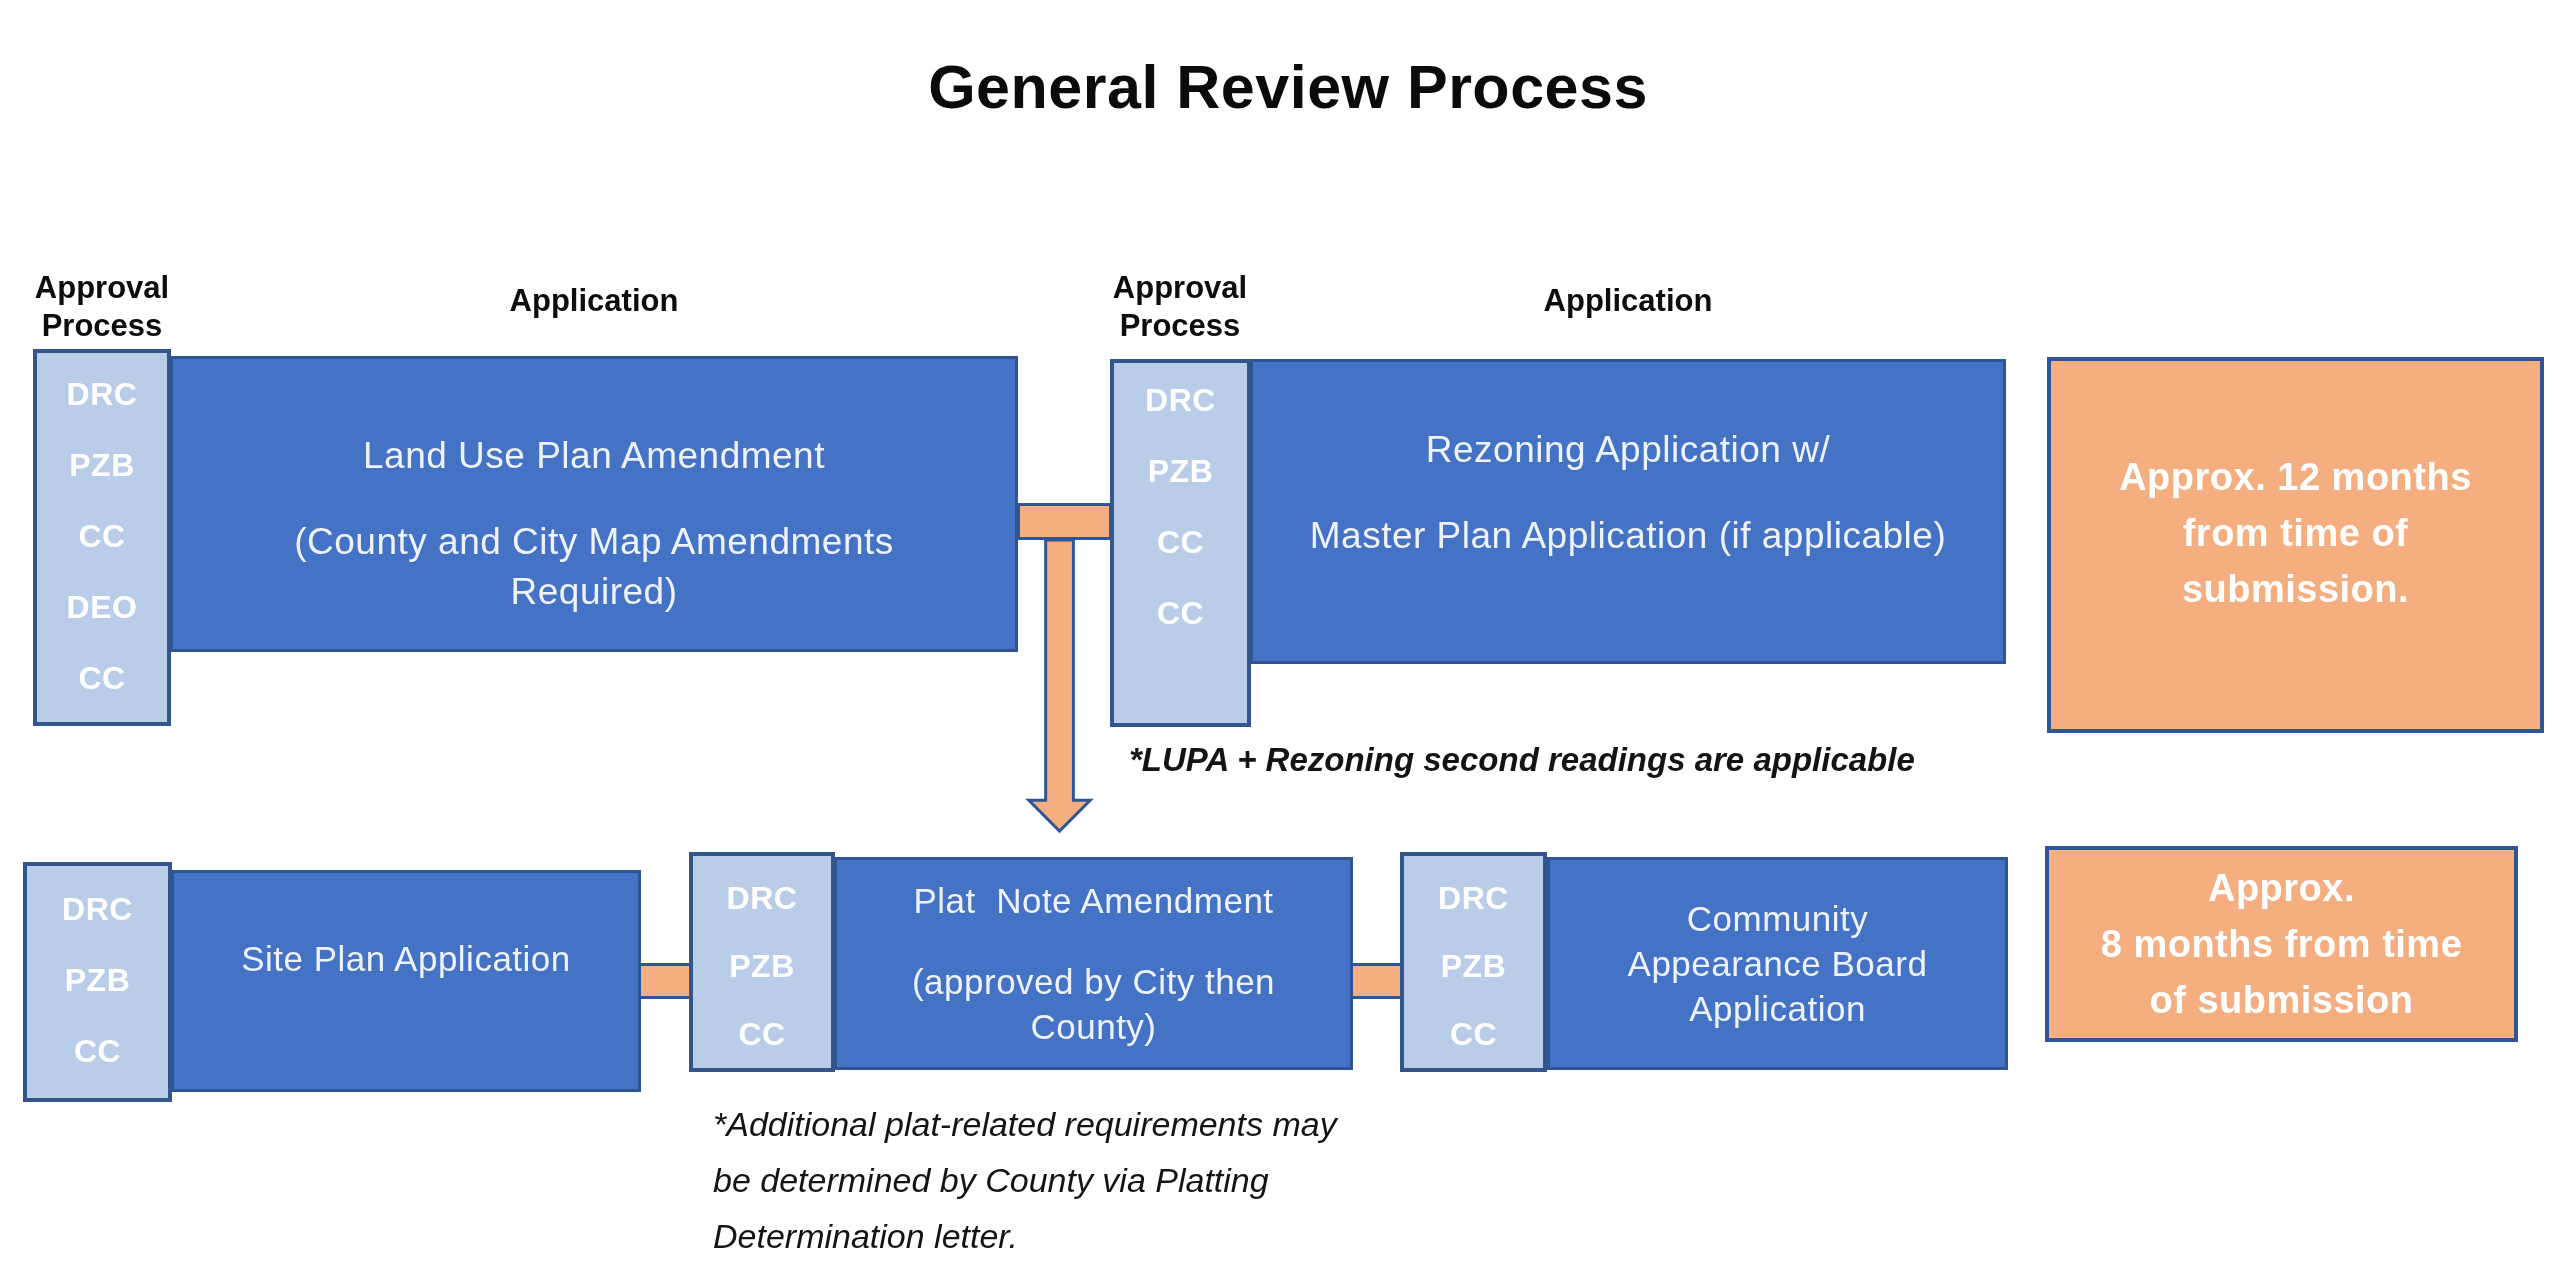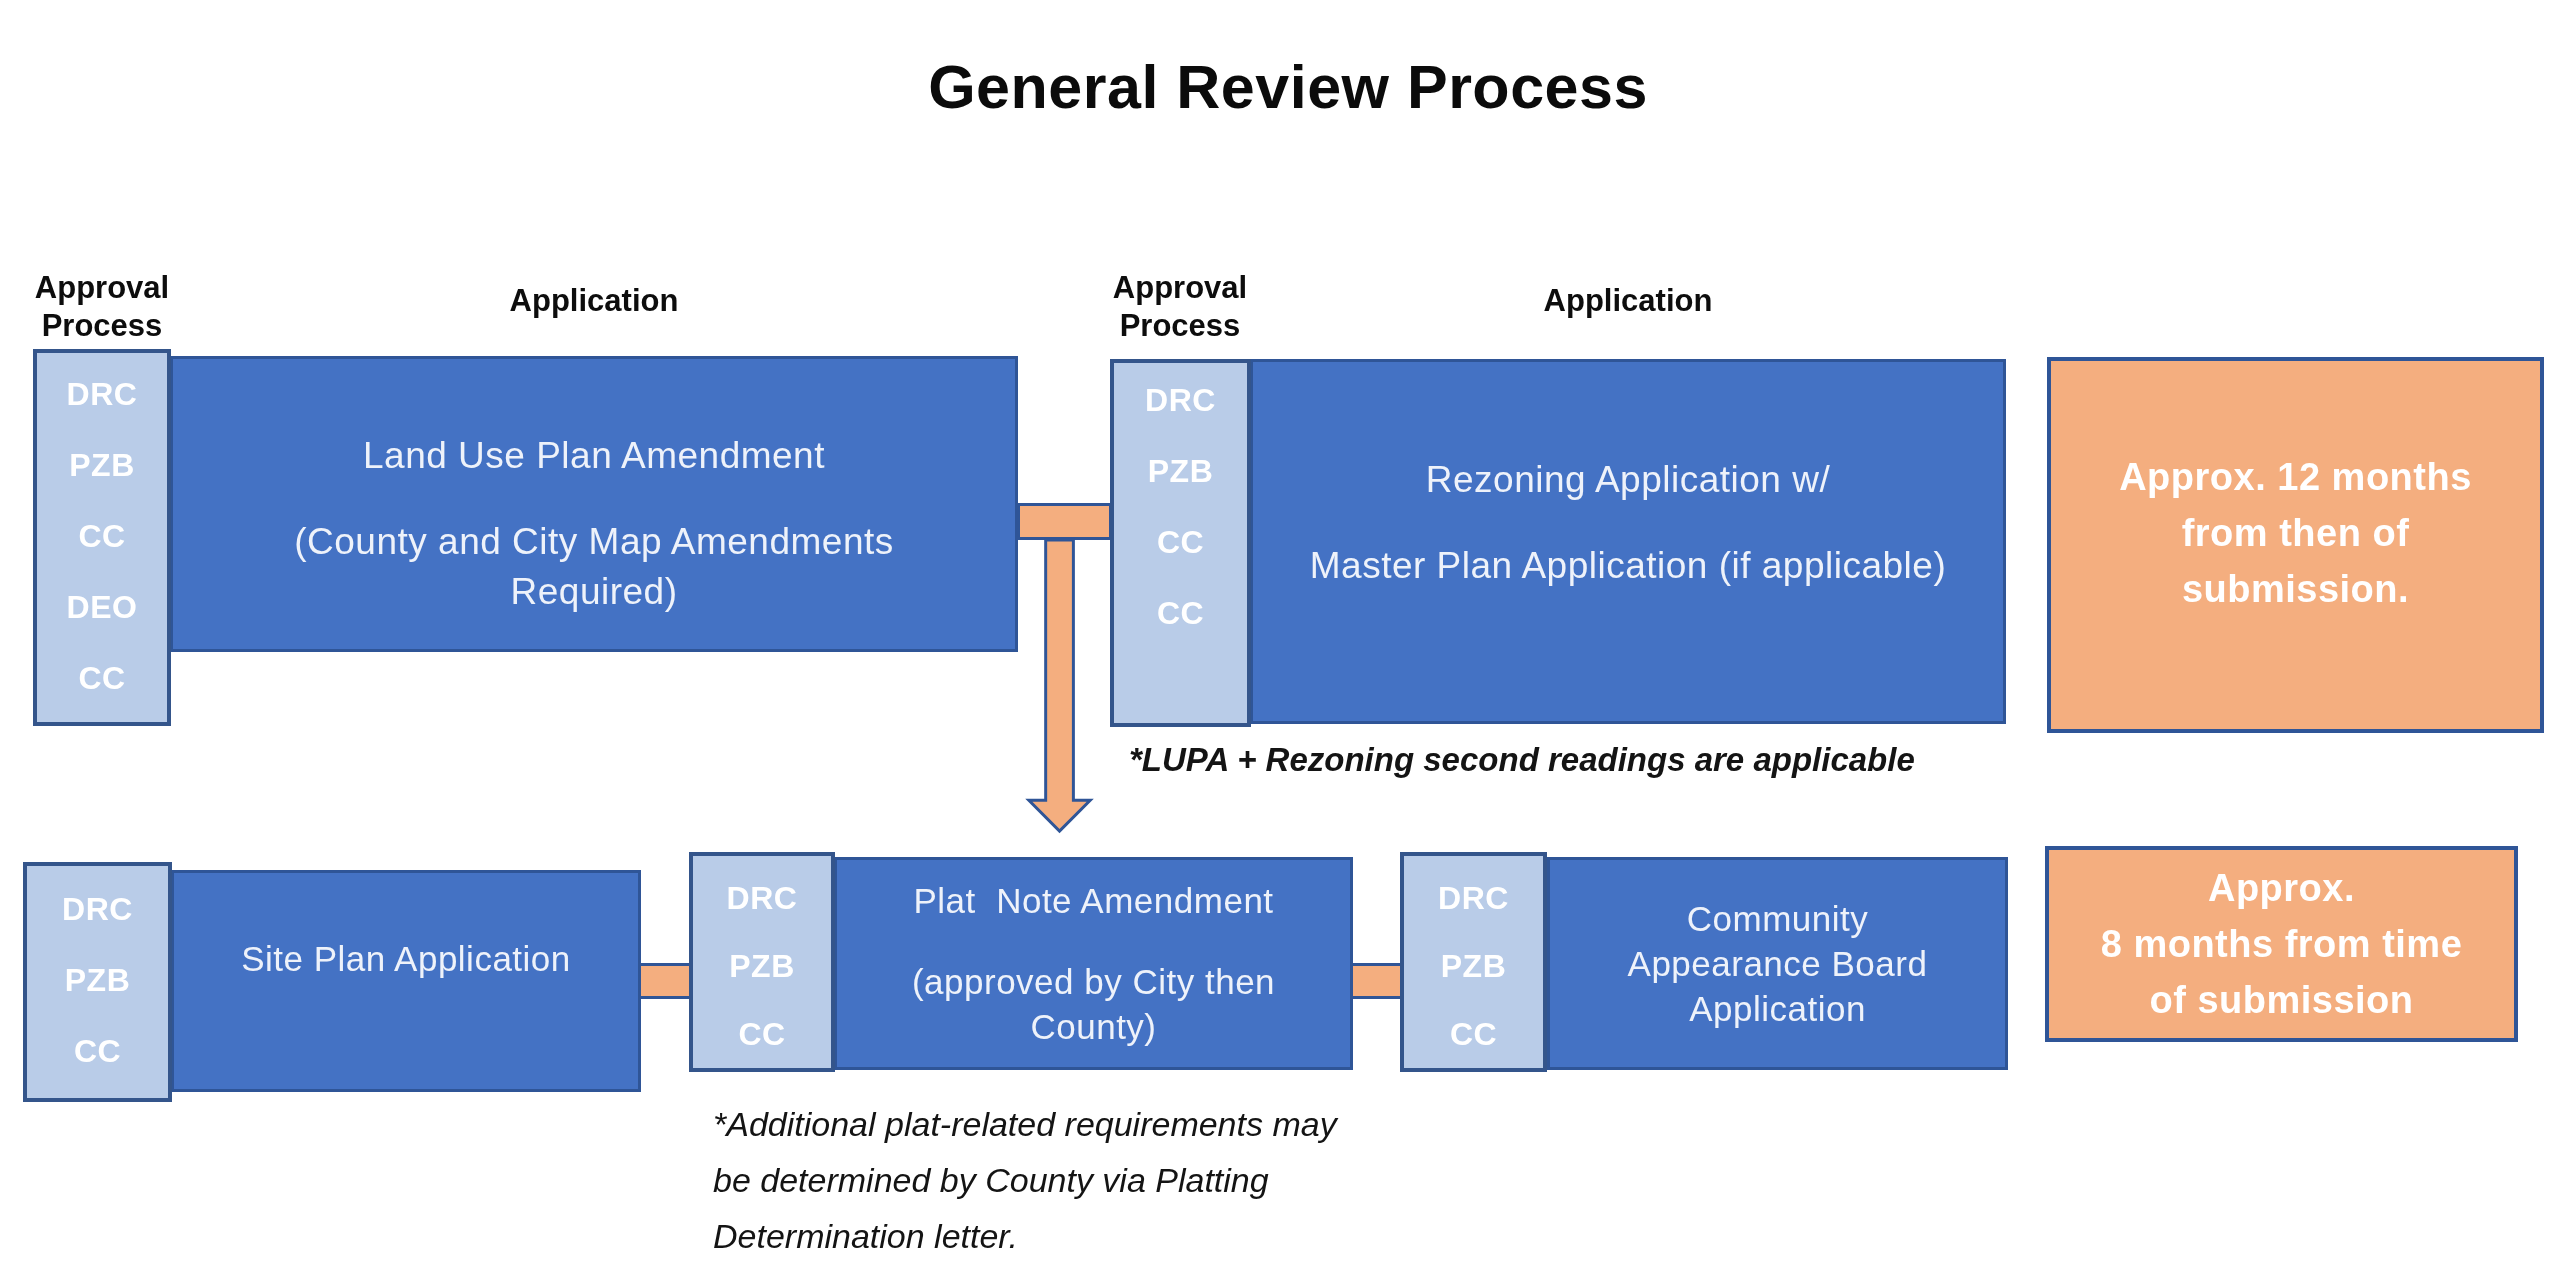--- a/index.html
+++ b/index.html
@@ -74,32 +74,32 @@
 
   <div class="hdr" style="left:1091px;top:269px;width:178px;">Approval Process</div>
   <div class="hdr" style="left:1250px;top:282px;width:756px;">Application</div>
 
   <div class="col" style="left:1110px;top:359px;width:141px;height:368px;padding-top:2px;">
       <div class="step">DRC</div>
       <div class="step">PZB</div>
       <div class="step">CC</div>
       <div class="step">CC</div>
     </div>
-  <div class="bigbox" style="left:1250px;top:359px;width:756px;height:365px;padding-bottom:37px;">
+  <div class="bigbox" style="left:1250px;top:359px;width:756px;height:305px;padding-bottom:37px;">
       <div class="para">
         <div class="line">Rezoning Application w/</div>
       </div>
       <div class="para">
         <div class="line">Master Plan Application (if applicable)</div>
       </div>
     </div>
 
   <div class="obox" style="left:2047px;top:357px;width:497px;height:376px;padding-bottom:25px;">
       <div class="line">Approx. 12 months</div>
-      <div class="line">from then of</div>
+      <div class="line">from time of</div>
       <div class="line">submission.</div>
     </div>
 
   <svg class="arrow" style="left:1011px;top:538px;" width="103" height="297" viewBox="0 0 104 300">
     <polygon points="35,2 63,2 63,265 80,265 49,296 18,265 35,265" style="fill:var(--orange);stroke:var(--orange-border);stroke-width:3;stroke-linejoin:miter;"></polygon>
   </svg>
 
   <div class="note note1" style="left:1129px;top:741px;">*LUPA + Rezoning second readings are applicable</div>
 
   <div class="col" style="left:23px;top:862px;width:149px;height:240px;padding-top:8px;">

